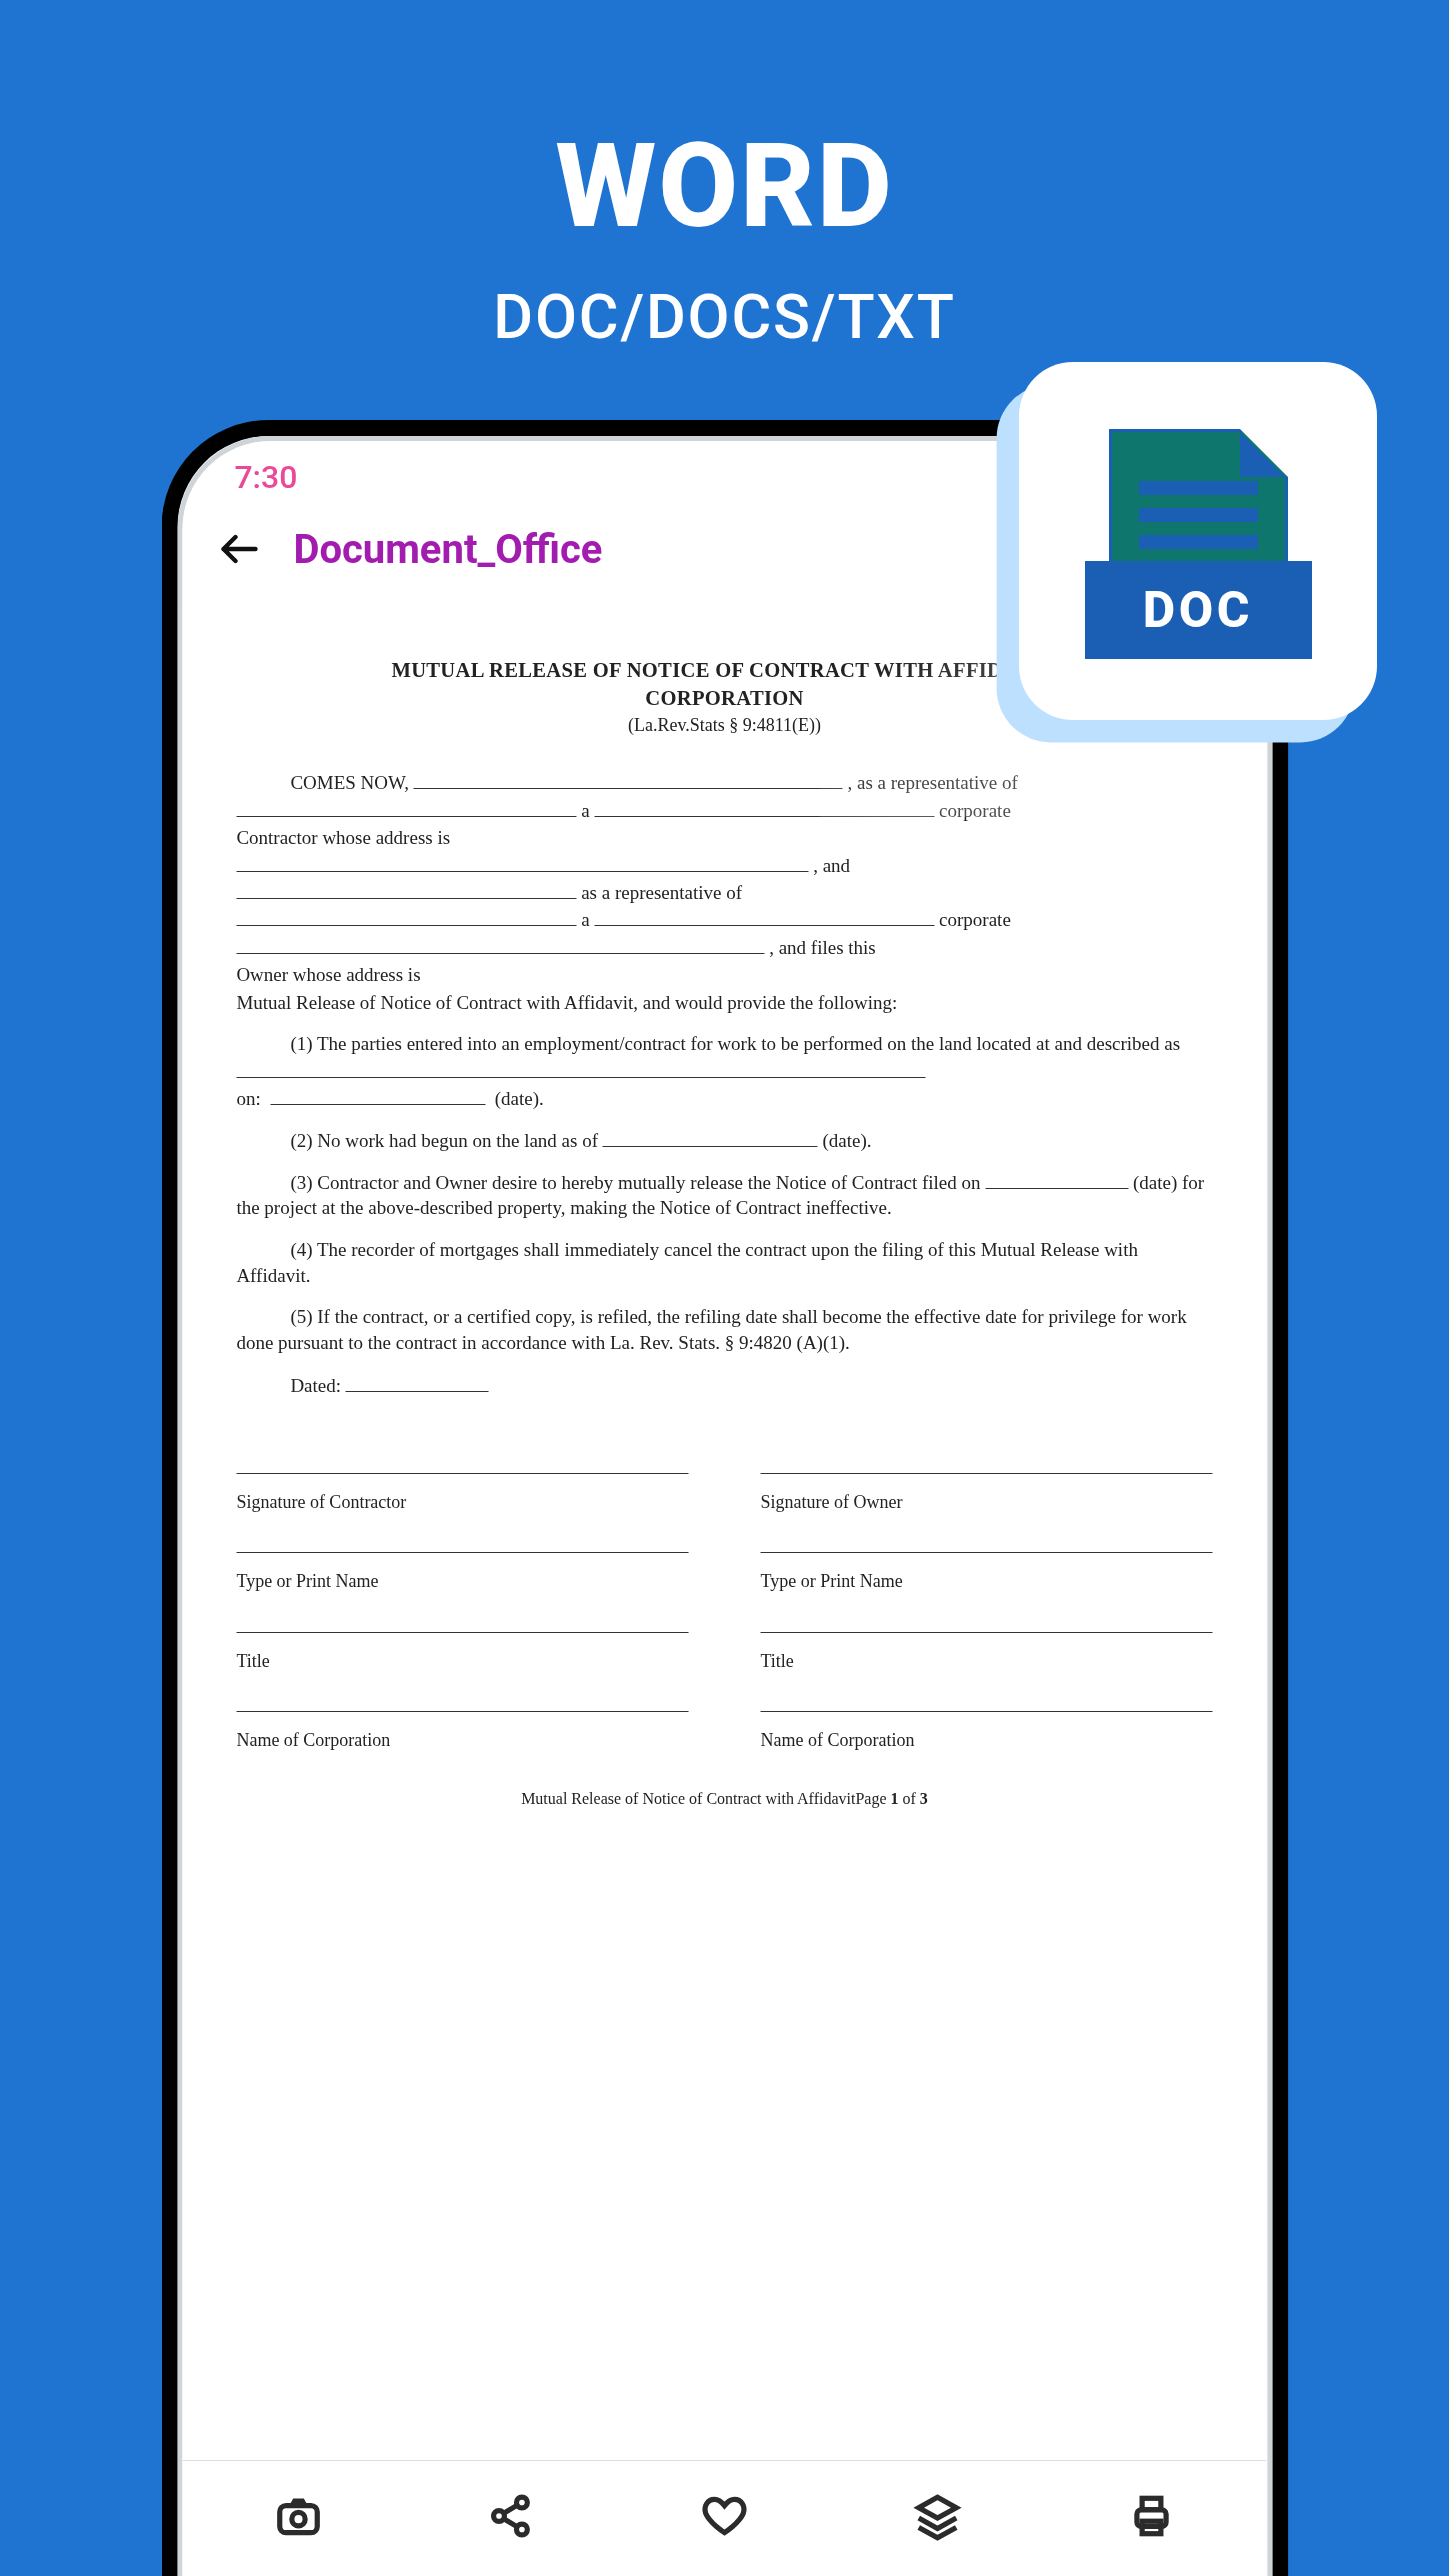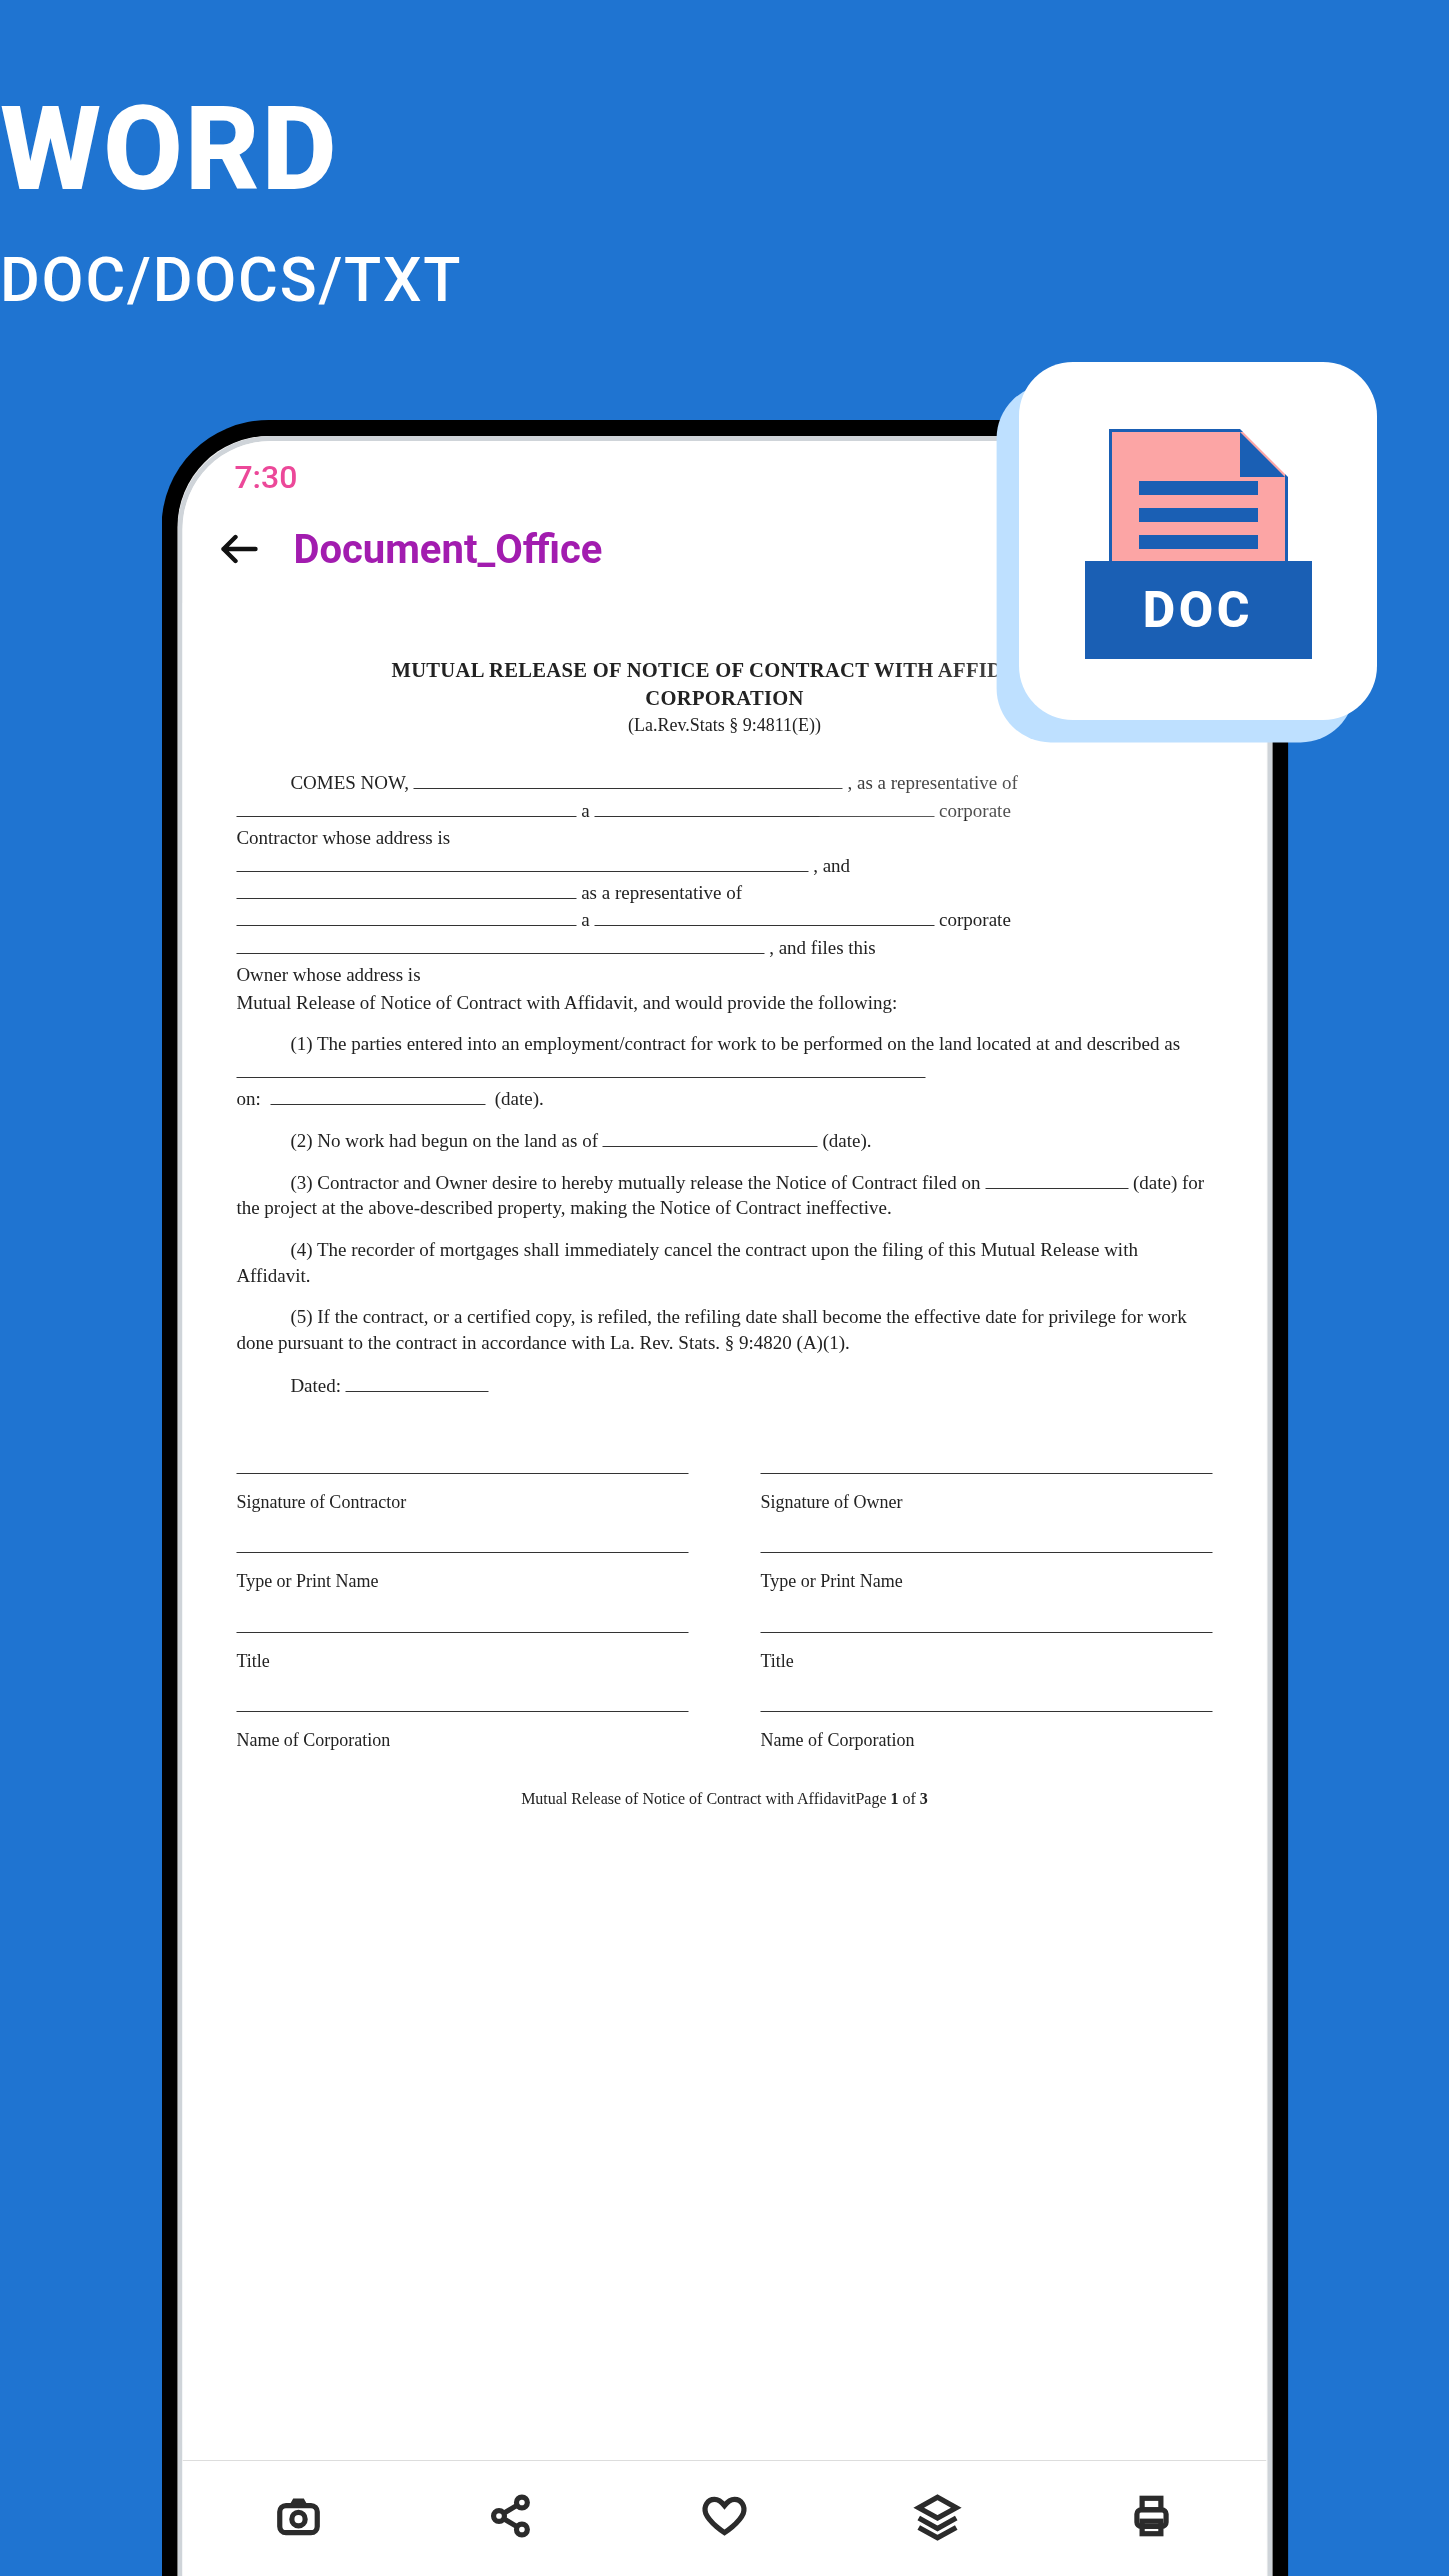--- a/index.html
+++ b/index.html
@@ -1,17 +1,17 @@
 <!DOCTYPE html>
 <html style="font-size:14.3px"><head>
 <meta charset="utf-8">
 <style>
   * { margin: 0; padding: 0; box-sizing: border-box; }
   html, body { width: 1449px; height: 2576px; background: #1f74d1; font-family: -apple-system, BlinkMacSystemFont, "Segoe UI", Roboto, Helvetica, Arial, sans-serif; overflow: hidden; }
-  .banner { color: #fff; padding-top: 81px; }
+  .banner { text-align: center; color: #fff; padding-top: 118px; }
   .banner h1 { font-size: 116px; font-weight: 800; letter-spacing: 1.8px; }
   .banner h2 { margin-top: 27px; font-size: 61px; font-weight: 500; letter-spacing: 1.8px; }
   .phone-wrap { position: absolute; left: 50%; transform: translateX(-50%); top: 420px; width: 1127px; }
   .phone {
     width: 1127px; height: 2156px; background: #f7f7f7;
     border: 16px solid #000; border-bottom: none;
     border-top-left-radius: 107px; border-top-right-radius: 107px;
     position: relative; overflow: hidden;
   }
   .phone-inner-border {
@@ -59,21 +59,21 @@
   .nav-item .lbl { height: 0; overflow:hidden;}
   
   .doc-badge {
     position:absolute; right: 72px; top: 362px; width: 358px; height: 358px;
     background:#fff; border-radius: 54px;
     box-shadow: -22.4px 22.4px 0 0 #bee0ff;
     display:flex; align-items:center; justify-content:center;
     z-index:10;
   }
   .doc-badge .sheet {
-    width: 179px; height: 224px; background:#fca5a5; border:3.6px solid #1a5fb4;
+    width: 179px; height: 224px; background:#0f766e; border:3.6px solid #1a5fb4;
     position:relative;
   }
   .doc-badge .corner {
     position:absolute; top:-3.6px; right:-3.6px; width:0; height:0;
     border-left: 49px solid transparent;
     border-top: 49px solid #fff;
   }
   .doc-badge .corner2 {
     position:absolute; top:0; right:0; width:0; height:0;
     border-left: 45px solid #1a5fb4;

